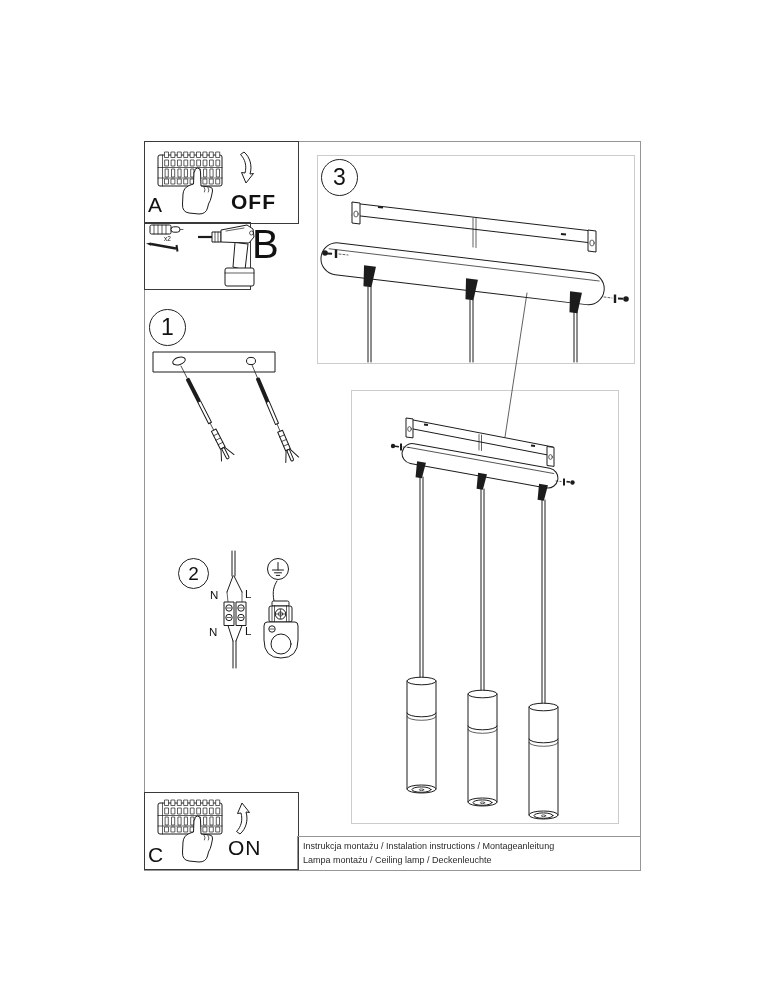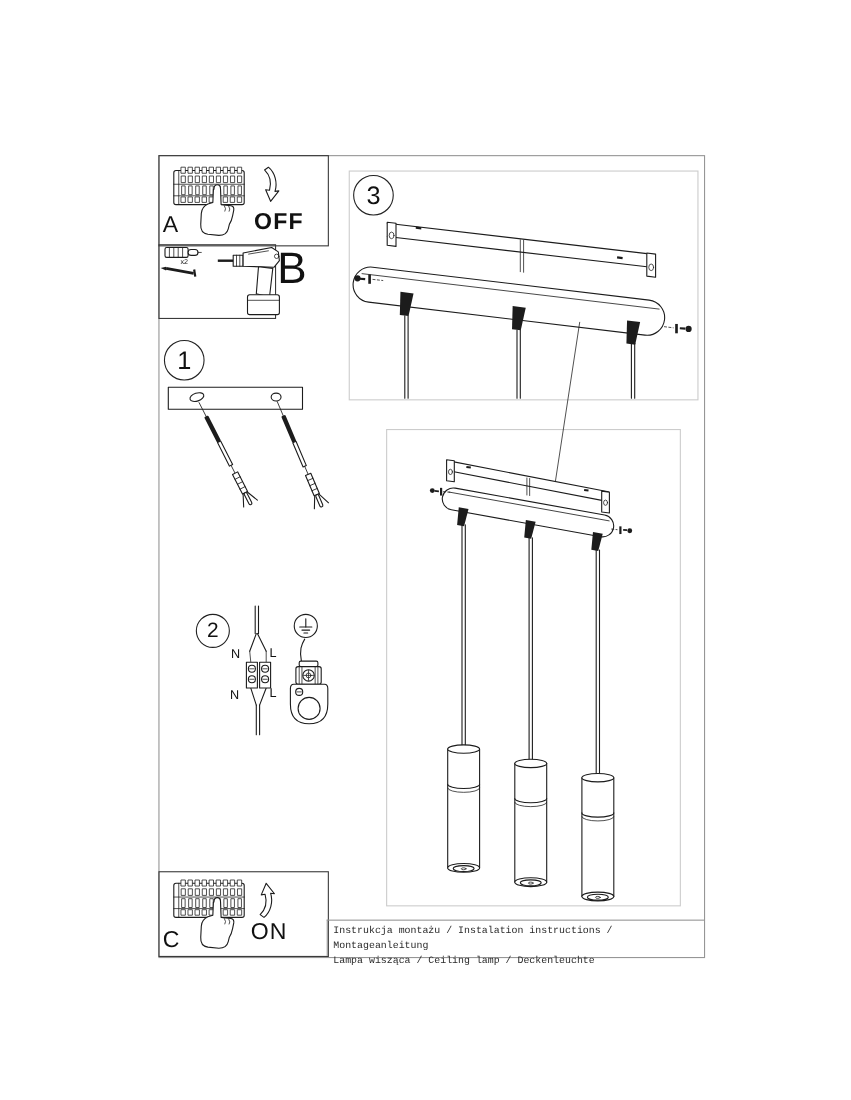--- a/index.html
+++ b/index.html
@@ -11,21 +11,21 @@
   .lbox{border:1px solid #cccccc;}
   .circle-num{border:1.6px solid #222;border-radius:50%;background:#fff;
               display:flex;align-items:center;justify-content:center;
               font-size:23px;color:#111;}
   .biglabel{font-size:21px;color:#111;}
   .art{position:absolute;left:0;top:0;pointer-events:none;}
   .s{stroke:#1c1c1c;stroke-width:1;fill:none;stroke-linecap:round;stroke-linejoin:round;}
   .sw{stroke:#1c1c1c;stroke-width:1;fill:#ffffff;stroke-linejoin:round;}
   .sf{fill:#1c1c1c;stroke:none;}
   .thin{stroke-width:0.7;}
-  .footer-text{font-size:9px;line-height:13.5px;color:#2a2a2a;font-family:Liberation Mono, monospace;}
+  .footer-text{font-size:9px;line-height:13.5px;color:#2a2a2a;}
   .wire-label{font-size:11.5px;color:#111;}
   .tiny{font-size:6.5px;color:#111;}
 </style>
 </head>
 <body>
 
 <div class="page">
 
   <div class="abs frame" style="left:144px;top:141px;width:495px;height:728px;"></div>
 
@@ -310,16 +310,16 @@
   <div class="abs biglabel" style="left:148px;top:843px;">C</div>
   <div class="abs biglabel" style="left:228px;top:836px;letter-spacing:1px;">ON</div>
 
   <div class="abs wire-label" style="left:210px;top:589px;">N</div>
   <div class="abs wire-label" style="left:245px;top:588px;">L</div>
   <div class="abs wire-label" style="left:209px;top:626px;">N</div>
   <div class="abs wire-label" style="left:245px;top:625px;">L</div>
 
   <div class="abs footer-text" style="left:303px;top:840px;width:334px;">
     <div>Instrukcja montażu / Instalation instructions / Montageanleitung</div>
-    <div>Lampa wisząca / Ceiling lamp / Deckenleuchte</div>
+    <div>Lampa montażu / Ceiling lamp / Deckenleuchte</div>
   </div>
 
 </div>
 
 </body></html>

